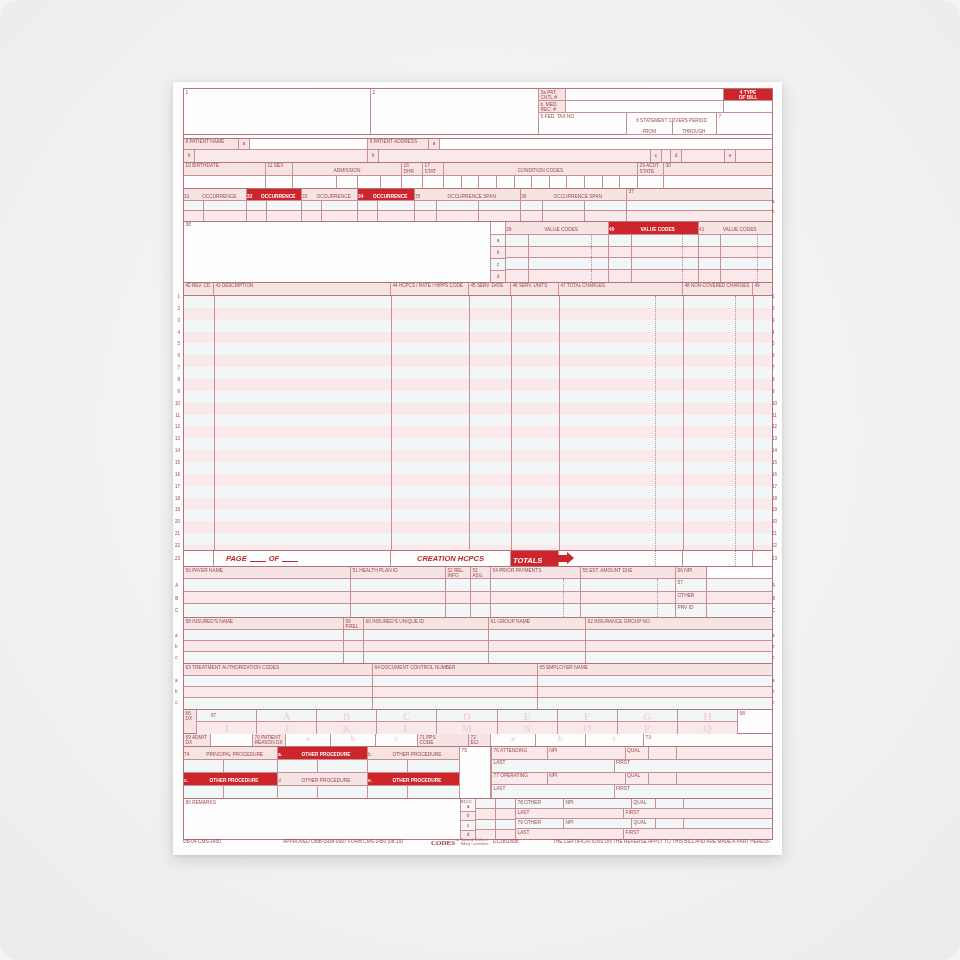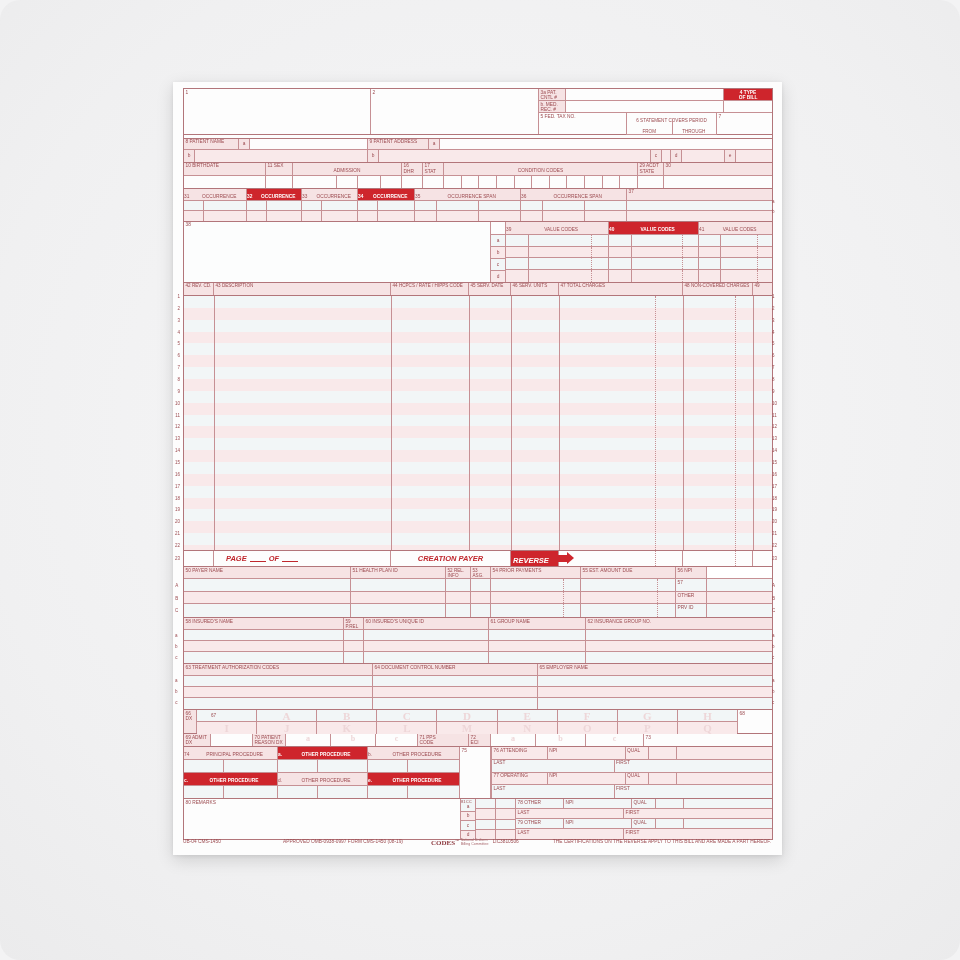--- a/index.html
+++ b/index.html
@@ -295,24 +295,24 @@
           <i class="vdot" style="left:551px"></i>
     <i class="vline" style="left:569px"></i>
   </div>
   <div class="row" style="height:16px;border-bottom:1px solid var(--ln)">
     <div class="c fc" style="width:30px"></div>
     <div class="c fc" style="width:177px;display:flex;align-items:center;gap:3px;padding-left:12px">
       <span class="itbold">PAGE</span><span class="blank"></span>
       <span class="itbold">OF</span><span class="blank"></span>
     </div>
     <div class="c fc ctr" style="width:120px;display:flex;align-items:center;justify-content:center">
-      <span class="itbold">CREATION PAYER</span>
+      <span class="itbold">CREATION HCPCS</span>
     </div>
     <div class="c red nopad" style="width:48px;overflow:visible;z-index:2">
-      <span class="itbold" style="color:#fff;padding-left:2px">REVERSE</span>
+      <span class="itbold" style="color:#fff;padding-left:2px">TOTALS</span>
       <i class="arrow-stem"></i><i class="arrow-head"></i>
     </div>
     <div class="c fc" style="width:124px"><i class="vdot" style="left:96px"></i></div>
     <div class="c fc" style="width:70px"><i class="vdot" style="left:52px"></i></div>
     <div class="c fc" style="width:19px"></div>
   </div>
 
   <div class="sec">
     <div class="row lc" style="height:12px">
       <div class="c" style="width:167px">50 PAYER NAME</div>

